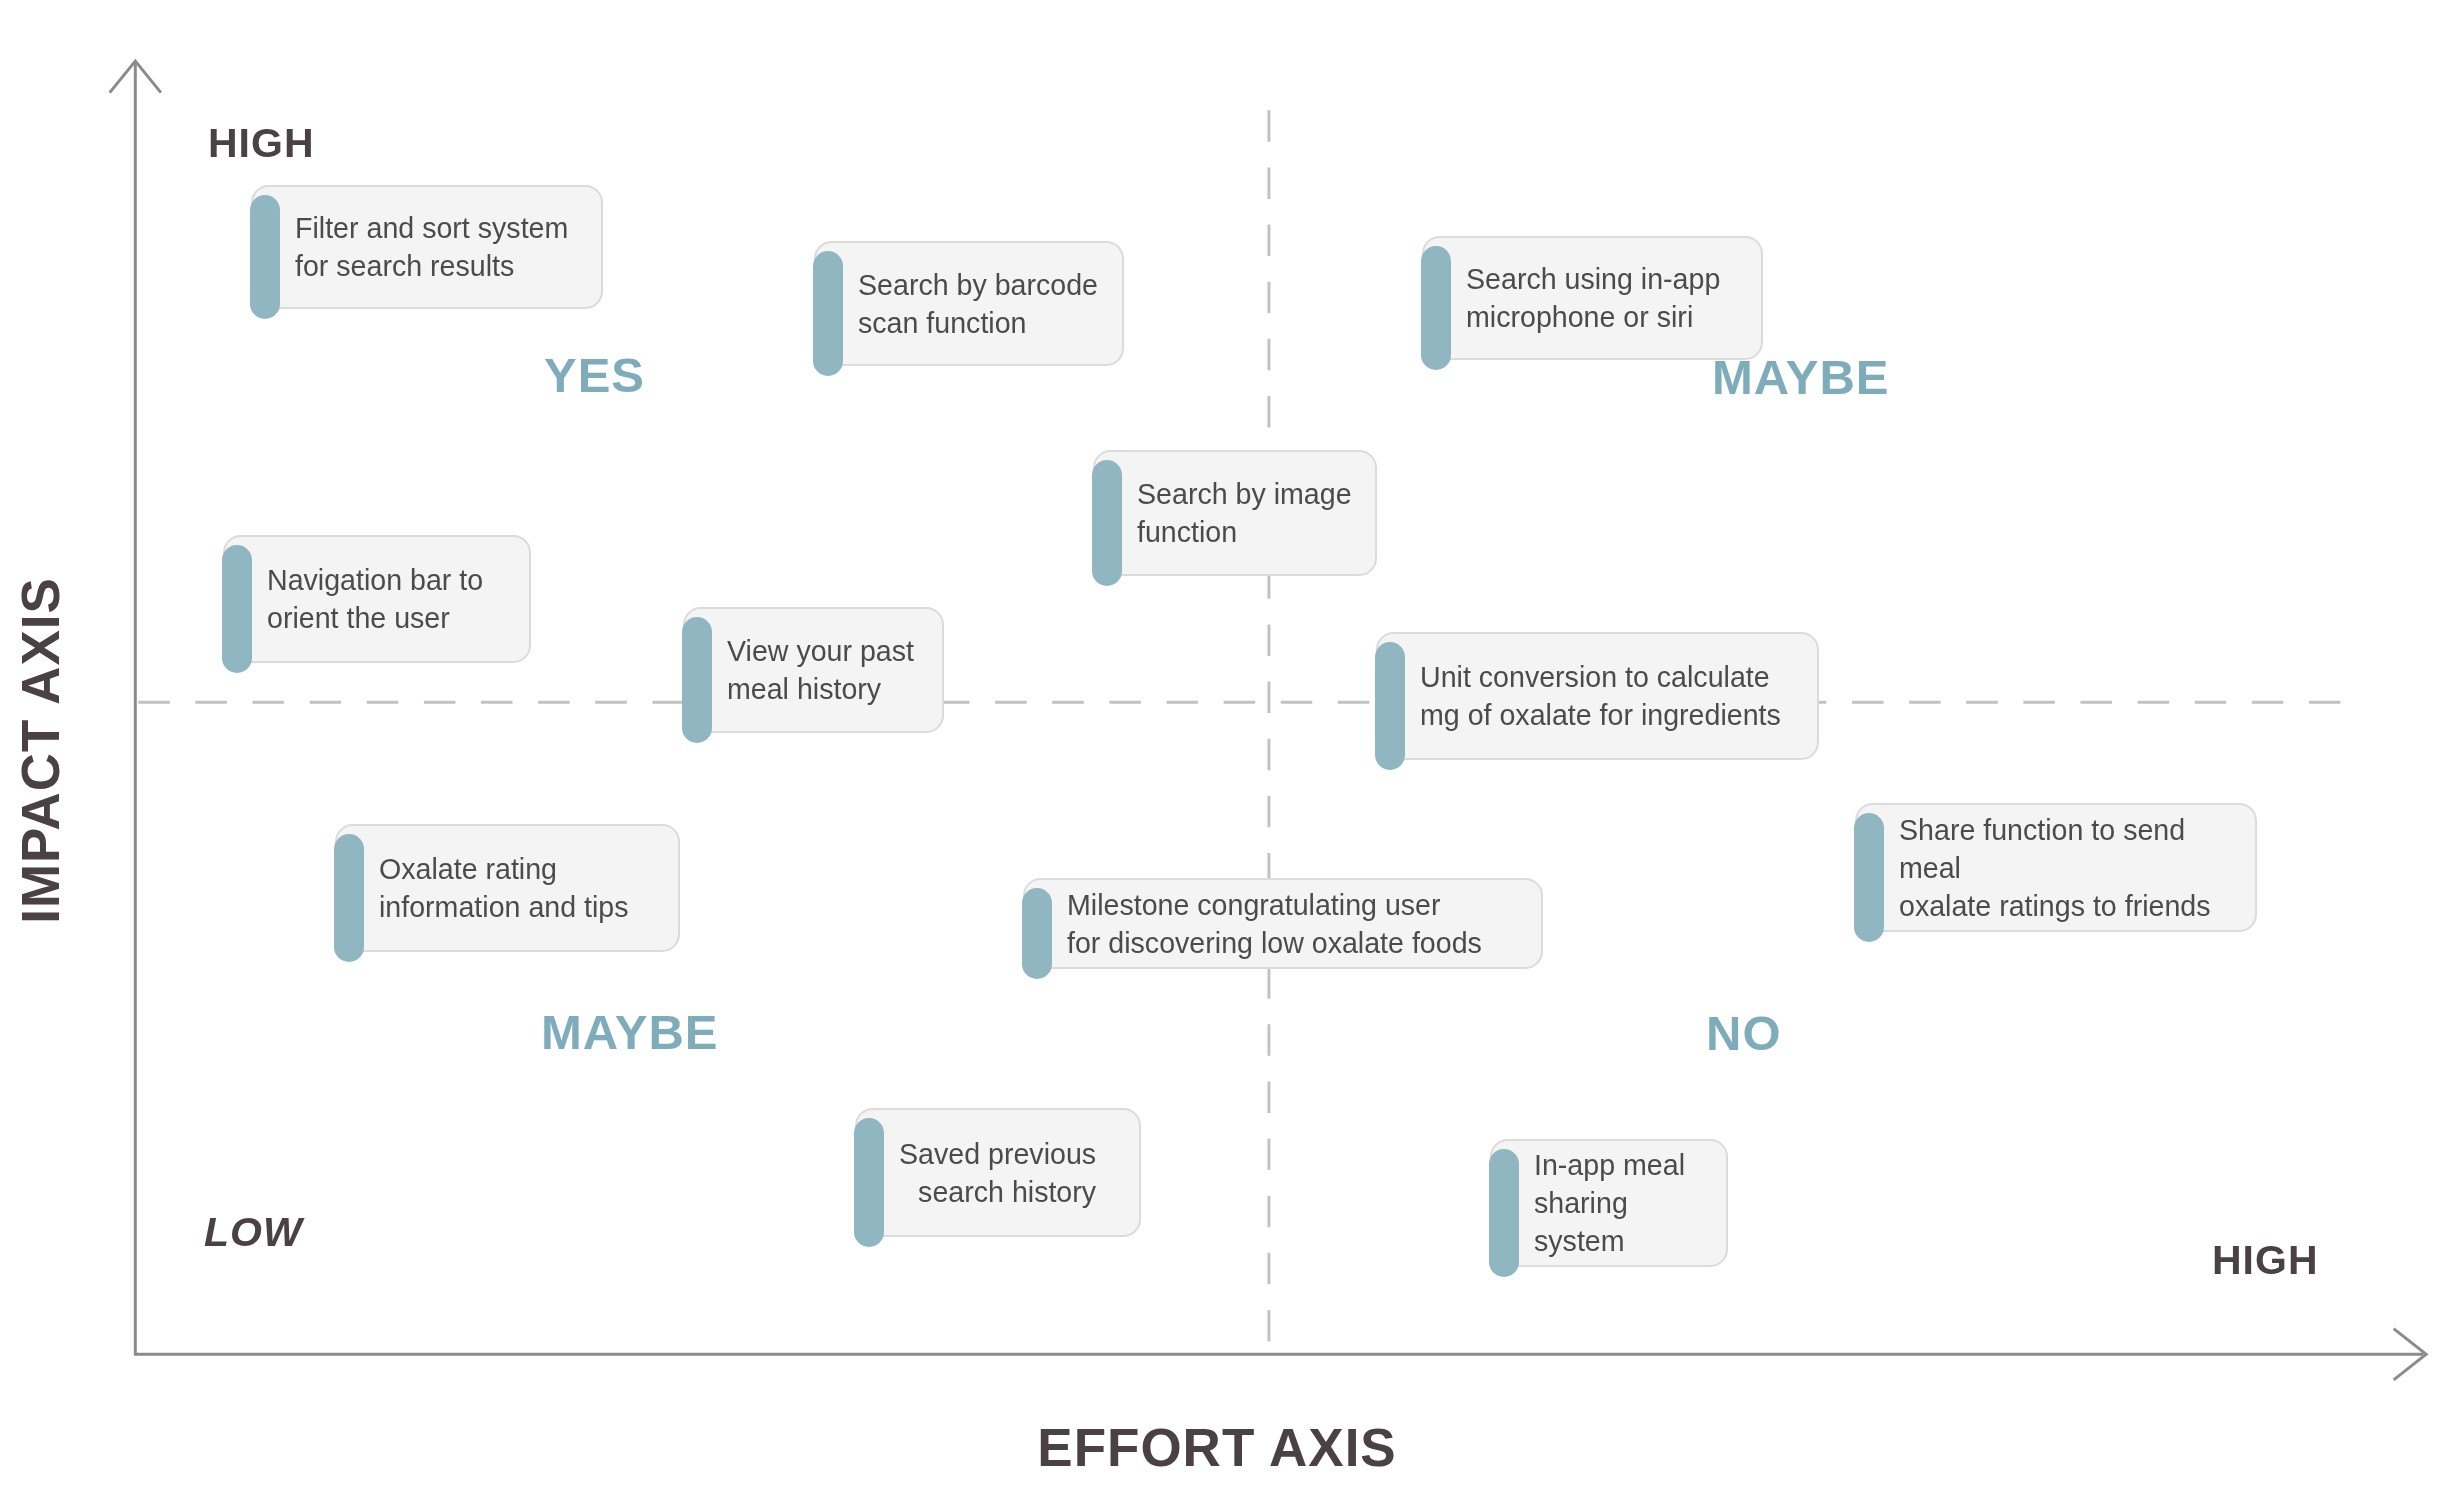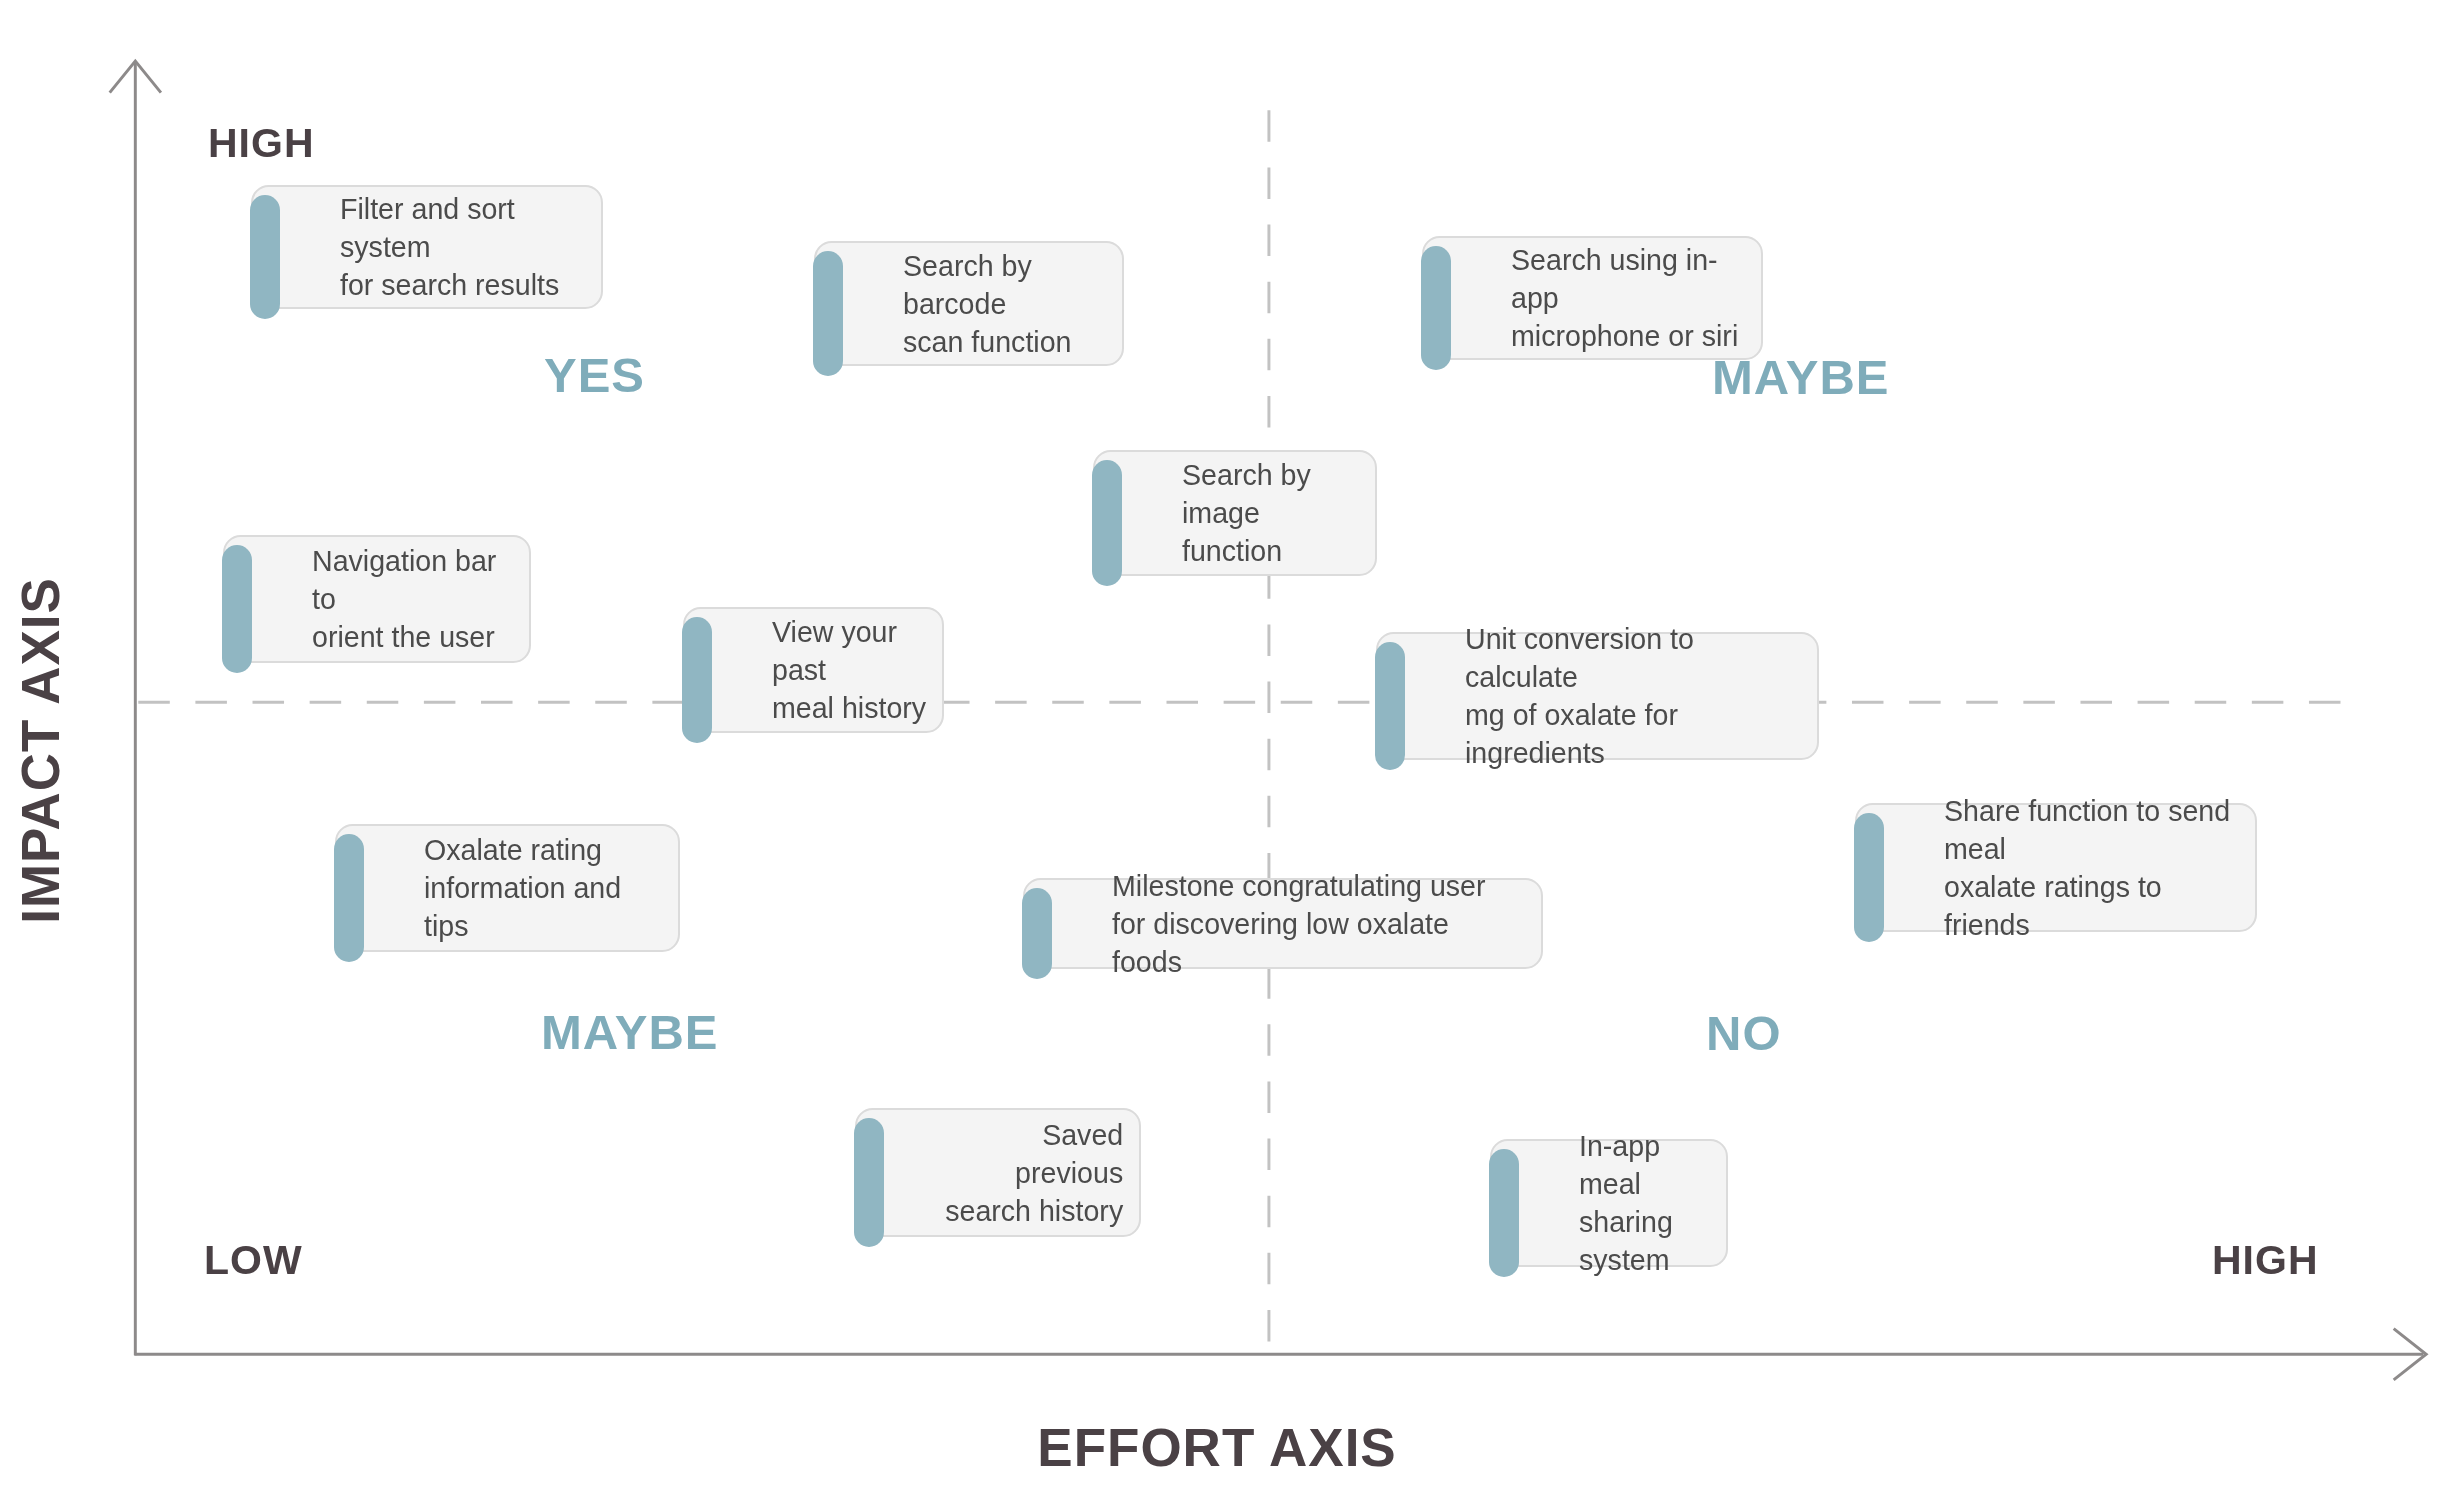--- a/index.html
+++ b/index.html
@@ -35,21 +35,21 @@
   }
   .axis-end-label {
     position: absolute;
     font-size: 41px;
     font-weight: 700;
     letter-spacing: 1px;
     color: var(--axis-text);
     white-space: nowrap;
   }
   .lbl-impact-high { left: 208px; top: 120px; }
-  .lbl-origin-low  { left: 204px; top: 1237px; }
+  .lbl-origin-low  { left: 204px; top: 1209px; font-style: italic; }
   .lbl-effort-high { left: 2212px; top: 1237px; }
   .axis-title {
     position: absolute;
     font-size: 53px;
     font-weight: 600;
     letter-spacing: 1px;
     color: var(--axis-text);
     text-align: center;
     white-space: nowrap;
   }
@@ -78,21 +78,21 @@
   .cards { position: absolute; left: 0; top: 0; width: 100%; height: 100%; }
   .card { position: absolute; }
   .card-body {
     position: absolute;
     left: 0; top: 0; right: 0; bottom: 0;
     background: var(--card-bg);
     border: 2px solid var(--card-border);
     border-radius: 17.7px;
     display: flex;
     align-items: center;
-    padding-left: 87px;
+    padding-left: 42px;
     padding-right: 15.8px;
     box-sizing: border-box;
   }
   .card-bar {
     position: absolute;
     left: -1px;
     top: 9.9px;
     width: 29.6px;
     height: 100%;
     background: var(--accent);

